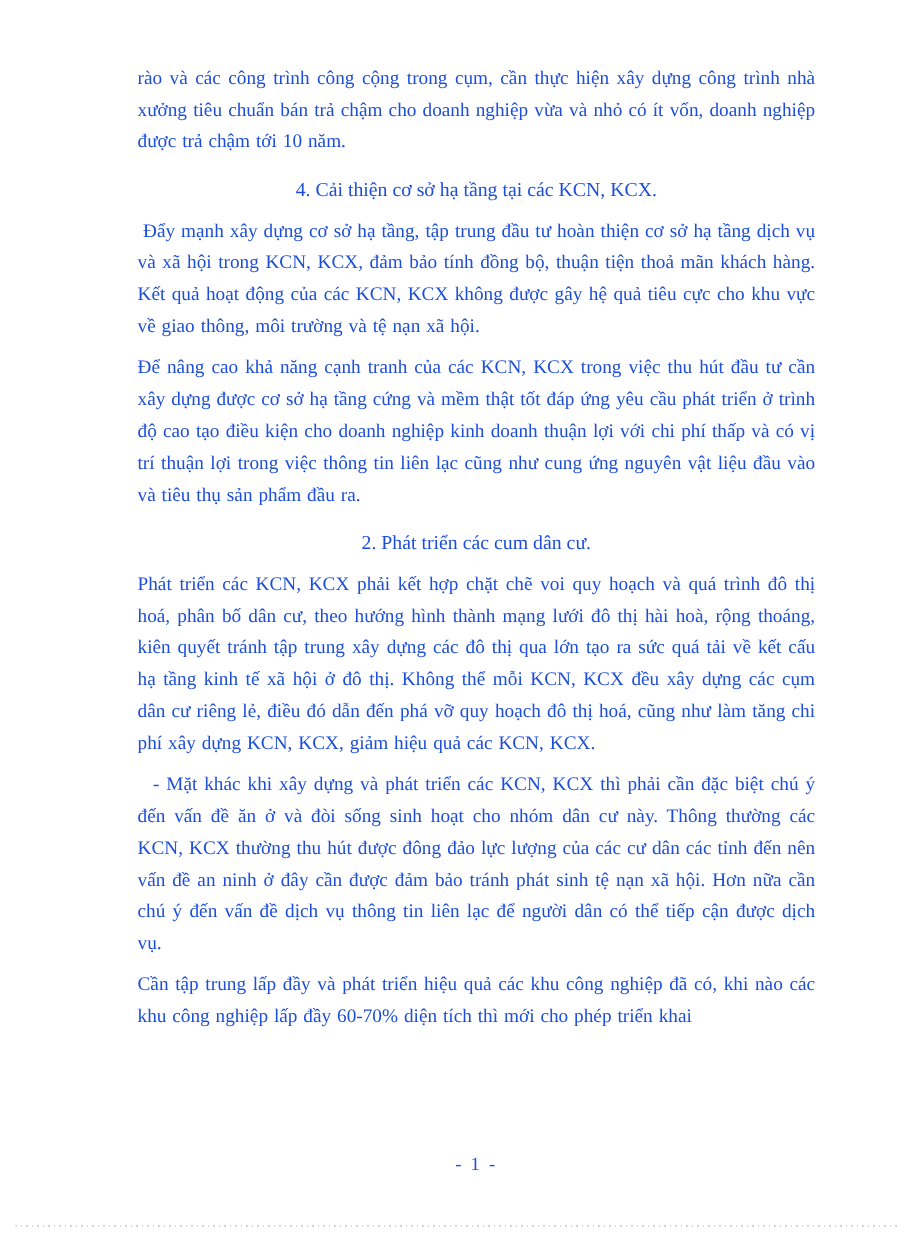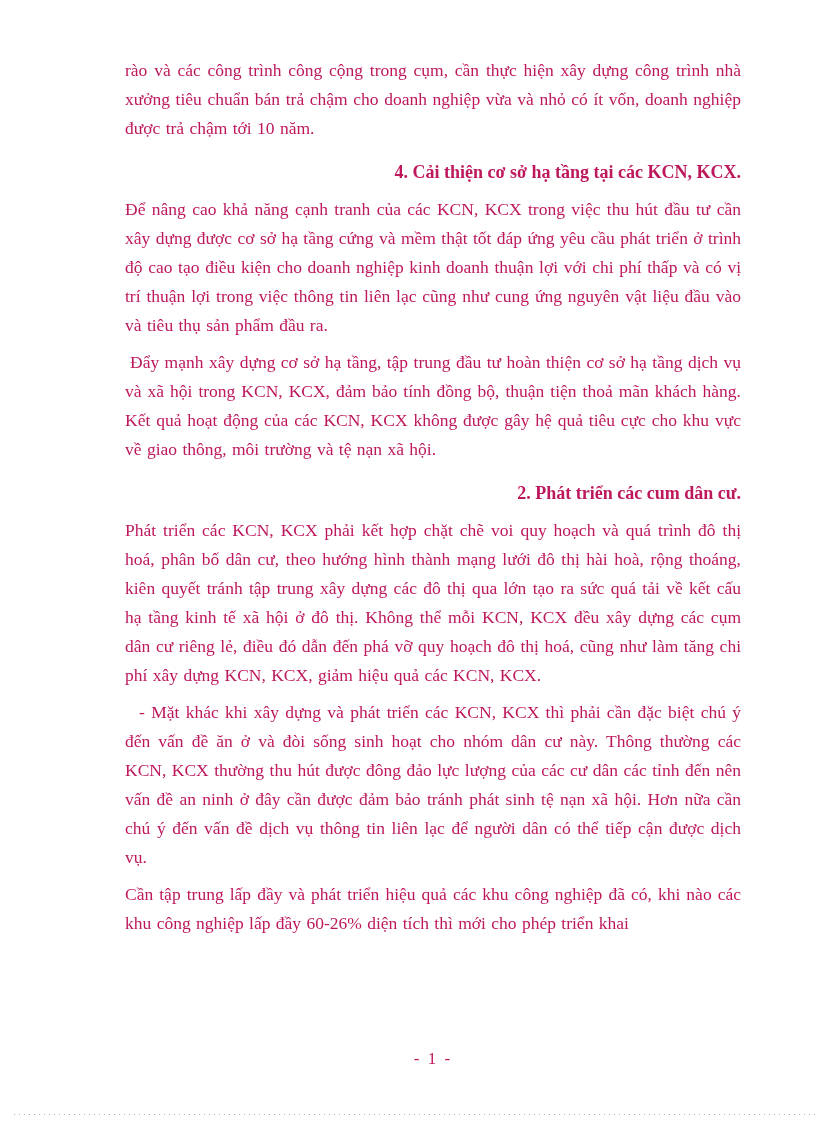--- a/index.html
+++ b/index.html
@@ -7,40 +7,40 @@
     padding: 0;
     background: #ffffff;
   }
   .page {
     position: relative;
     width: 816px;
     height: 1123px;
     background: #ffffff;
     overflow: hidden;
     font-family: "Liberation Serif", "DejaVu Serif", serif;
-    color: #be185d;
+    color: #1d4ed8;
   }
   .content {
     position: absolute;
     left: 125px;
     top: 56px;
     width: 616px;
   }
   .para {
     font-size: 17.5px;
     line-height: 29px;
     text-align: justify;
     margin: 0 0 8px 0;
     word-spacing: 1px;
   }
   .heading {
     font-size: 18px;
     line-height: 29px;
-    font-weight: 700;
-    text-align: right;
+    font-weight: 400;
+    text-align: center;
     margin: 15px 0 8px 0;
   }
   .indent-sm { text-indent: 5px; }
   .indent-md { text-indent: 14px; }
   .footer {
     position: absolute;
     left: 125px;
     width: 616px;
     top: 1047px;
     text-align: center;
@@ -59,30 +59,30 @@
 </style>
 </head>
 <body>
 
 <div class="page">
   <div class="content">
     <p class="para">rào và các công trình công cộng trong cụm, cần thực hiện xây dựng công trình nhà xưởng tiêu chuẩn bán trả chậm cho doanh nghiệp vừa và nhỏ có ít vốn, doanh nghiệp được trả chậm tới 10 năm.</p>
 
     <p class="heading">4. Cải thiện cơ sở hạ tầng tại các KCN, KCX.</p>
 
+    <p class="para indent-sm">Đẩy mạnh xây dựng cơ sở hạ tầng, tập trung đầu tư hoàn thiện cơ sở hạ tầng dịch vụ và xã hội trong KCN, KCX, đảm bảo tính đồng bộ, thuận tiện thoả mãn khách hàng. Kết quả hoạt động của các KCN, KCX không được gây hệ quả tiêu cực cho khu vực về giao thông, môi trường và tệ nạn xã hội.</p>
+
     <p class="para">Để nâng cao khả năng cạnh tranh của các KCN, KCX trong việc thu hút đầu tư cần xây dựng được cơ sở hạ tầng cứng và mềm thật tốt đáp ứng yêu cầu phát triển ở trình độ cao tạo điều kiện cho doanh nghiệp kinh doanh thuận lợi với chi phí thấp và có vị trí thuận lợi trong việc thông tin liên lạc cũng như cung ứng nguyên vật liệu đầu vào và tiêu thụ sản phẩm đầu ra.</p>
-
-    <p class="para indent-sm">Đẩy mạnh xây dựng cơ sở hạ tầng, tập trung đầu tư hoàn thiện cơ sở hạ tầng dịch vụ và xã hội trong KCN, KCX, đảm bảo tính đồng bộ, thuận tiện thoả mãn khách hàng. Kết quả hoạt động của các KCN, KCX không được gây hệ quả tiêu cực cho khu vực về giao thông, môi trường và tệ nạn xã hội.</p>
 
     <p class="heading">2. Phát triển các cum dân cư.</p>
 
     <p class="para">Phát triển các KCN, KCX phải kết hợp chặt chẽ voi quy hoạch và quá trình đô thị hoá, phân bố dân cư, theo hướng hình thành mạng lưới đô thị hài hoà, rộng thoáng, kiên quyết tránh tập trung xây dựng các đô thị qua lớn tạo ra sức quá tải về kết cấu hạ tầng kinh tế xã hội ở đô thị. Không thể mỗi KCN, KCX đều xây dựng các cụm dân cư riêng lẻ, điều đó dẫn đến phá vỡ quy hoạch đô thị hoá, cũng như làm tăng chi phí xây dựng KCN, KCX, giảm hiệu quả các KCN, KCX.</p>
 
     <p class="para indent-md">- Mặt khác khi xây dựng và phát triển các KCN, KCX thì phải cần đặc biệt chú ý đến vấn đề ăn ở và đòi sống sinh hoạt cho nhóm dân cư này. Thông thường các KCN, KCX thường thu hút được đông đảo lực lượng của các cư dân các tỉnh đến nên vấn đề an ninh ở đây cần được đảm bảo tránh phát sinh tệ nạn xã hội. Hơn nữa cần chú ý đến vấn đề dịch vụ thông tin liên lạc để người dân có thể tiếp cận được dịch vụ.</p>
 
 
-    <p class="para">Cần tập trung lấp đầy và phát triển hiệu quả các khu công nghiệp đã có, khi nào các khu công nghiệp lấp đầy 60-26% diện tích thì mới cho phép triển khai</p>
+    <p class="para">Cần tập trung lấp đầy và phát triển hiệu quả các khu công nghiệp đã có, khi nào các khu công nghiệp lấp đầy 60-70% diện tích thì mới cho phép triển khai</p>
   </div>
 
   <div class="footer">- 1 -</div>
 
   <div class="page-break-line"></div>
 </div>
 
 </body></html>

